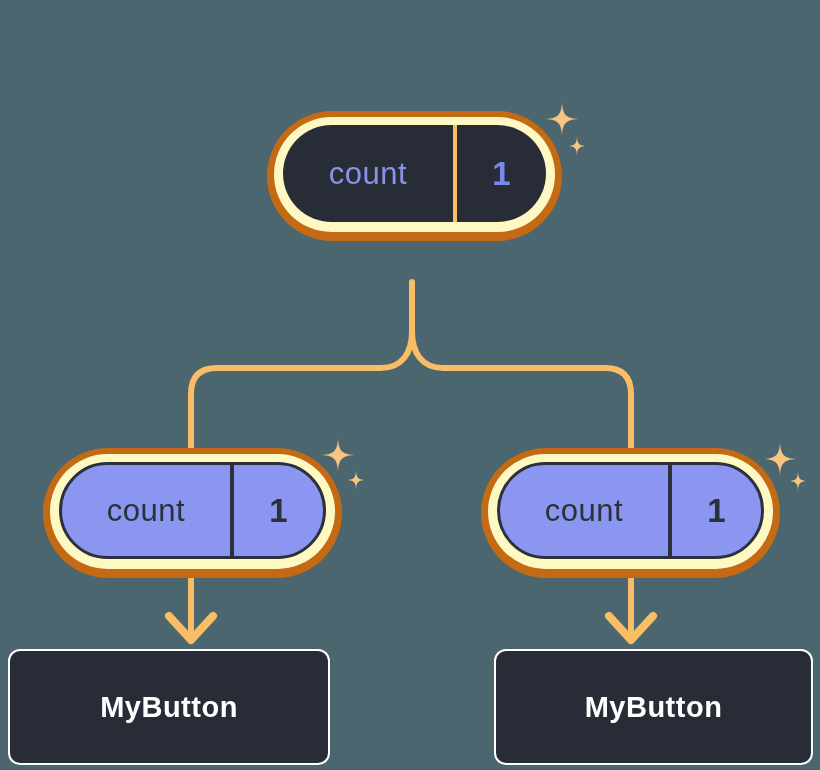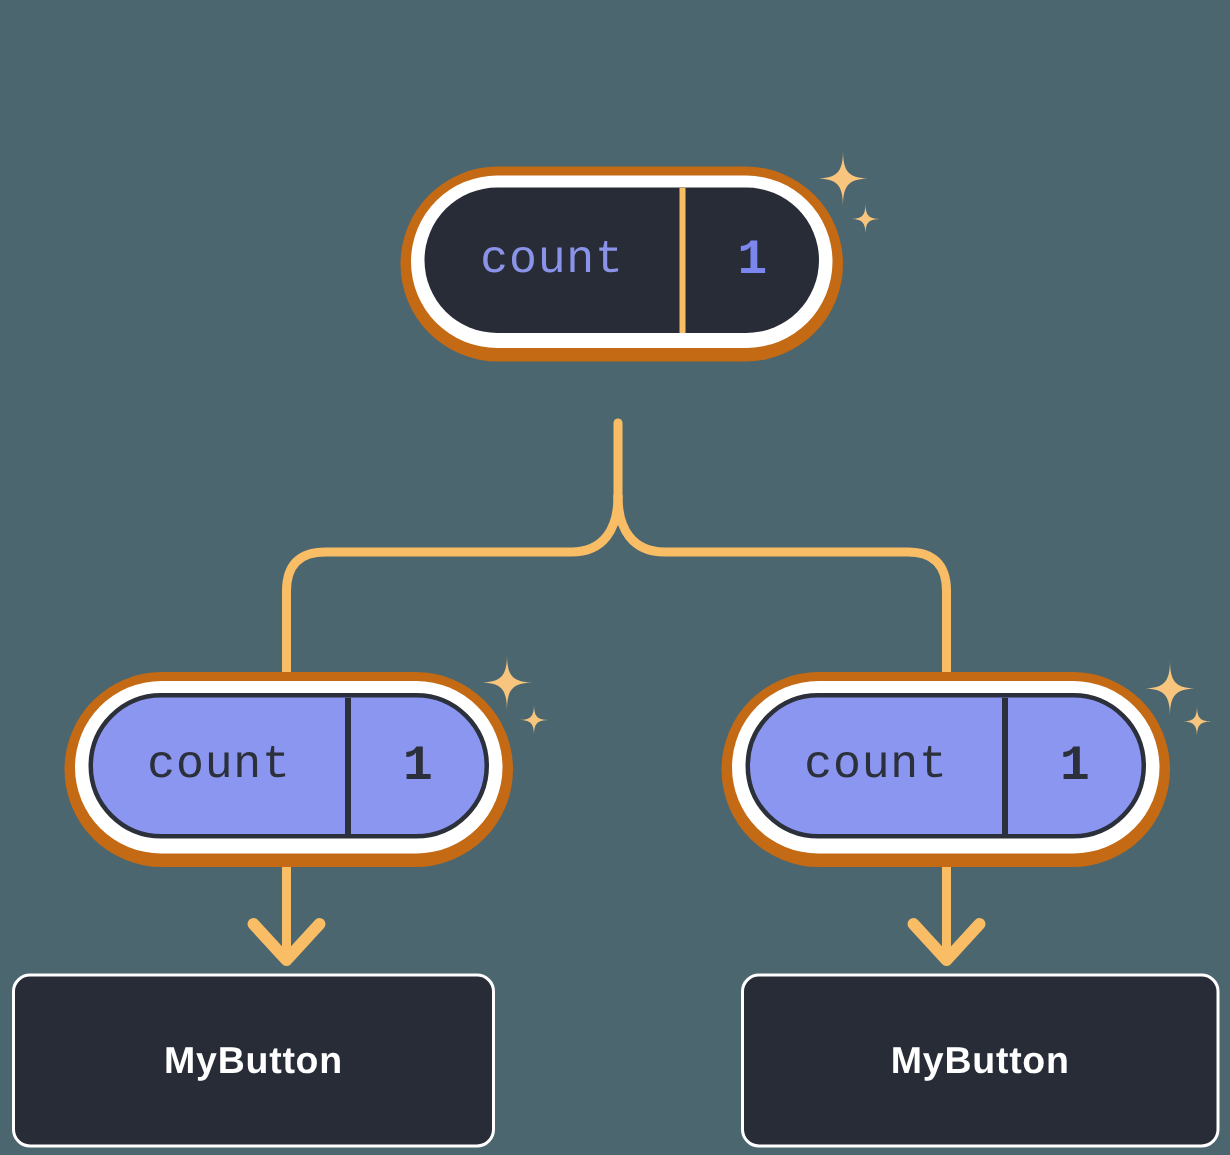--- a/index.html
+++ b/index.html
@@ -33,38 +33,37 @@
     font-weight: 700;
     letter-spacing: 0.5px;
   }
   .panel-root .panel-title { position: absolute; top: 36px; left: 0; }
   .panel-leaf {
     border-radius: 12px;
     display: flex; align-items: center; justify-content: center;
   }
   .panel-leaf-left  { left: 8px;   top: 649px; width: 322px; height: 116px; }
   .panel-leaf-right { left: 494px; top: 649px; width: 319px; height: 116px; }
-  .panel-leaf .panel-title { font-size: 25px; }
+  .panel-leaf .panel-title { font-size: 29px; }
 
   
   .pill { position: absolute; box-sizing: border-box; }
   .pill-outer {
     background: #C46A15;
     border-radius: 999px;
     padding: 6px 7px 9px 7px;
     width: 100%; height: 100%;
     box-sizing: border-box;
   }
   .pill-mid {
-    background: #ffffff;
+    background: #fef9c3;
     border-radius: 999px;
     padding: 8px 9px 10px 9px;
     width: 100%; height: 100%;
     box-sizing: border-box;
-    font-family: Liberation Mono, monospace;
   }
   .pill-core {
     border-radius: 999px;
     width: 100%; height: 100%;
     box-sizing: border-box;
     display: flex;
     align-items: stretch;
     overflow: hidden;
   }
   .pill-top { left: 267px; top: 111px; width: 295px; height: 130px; }

